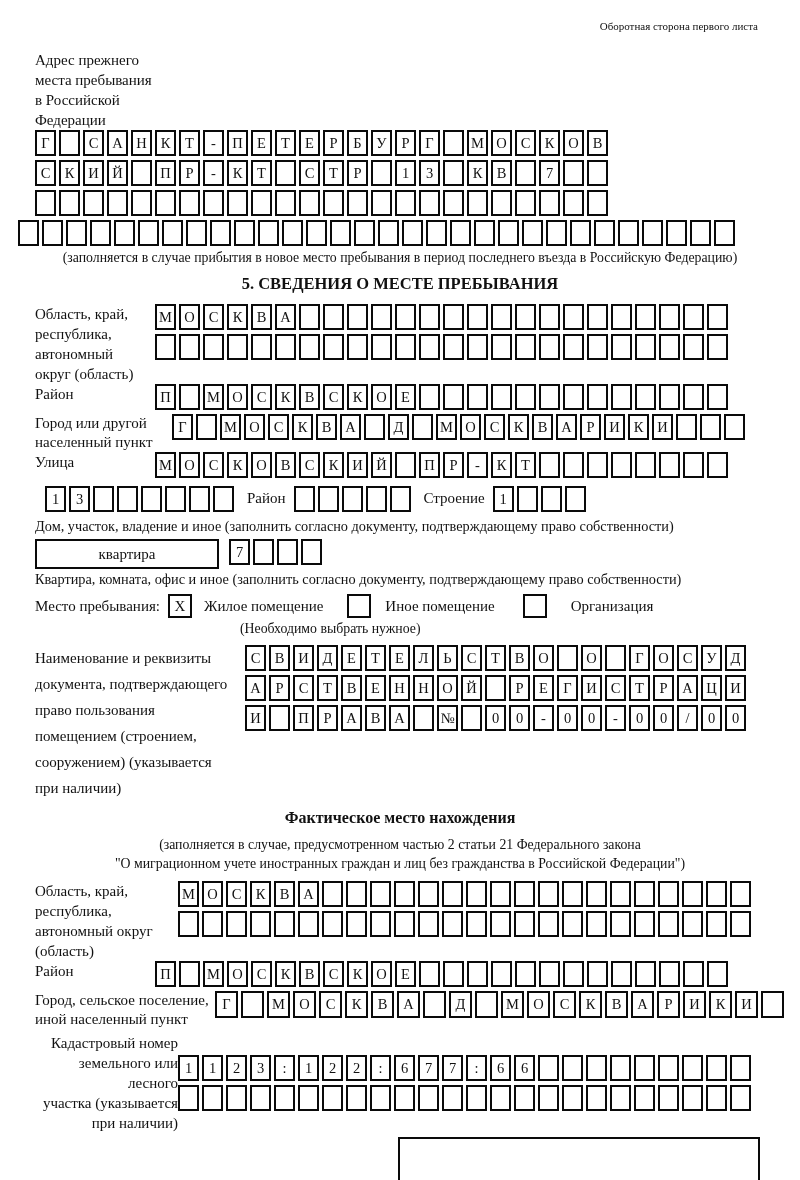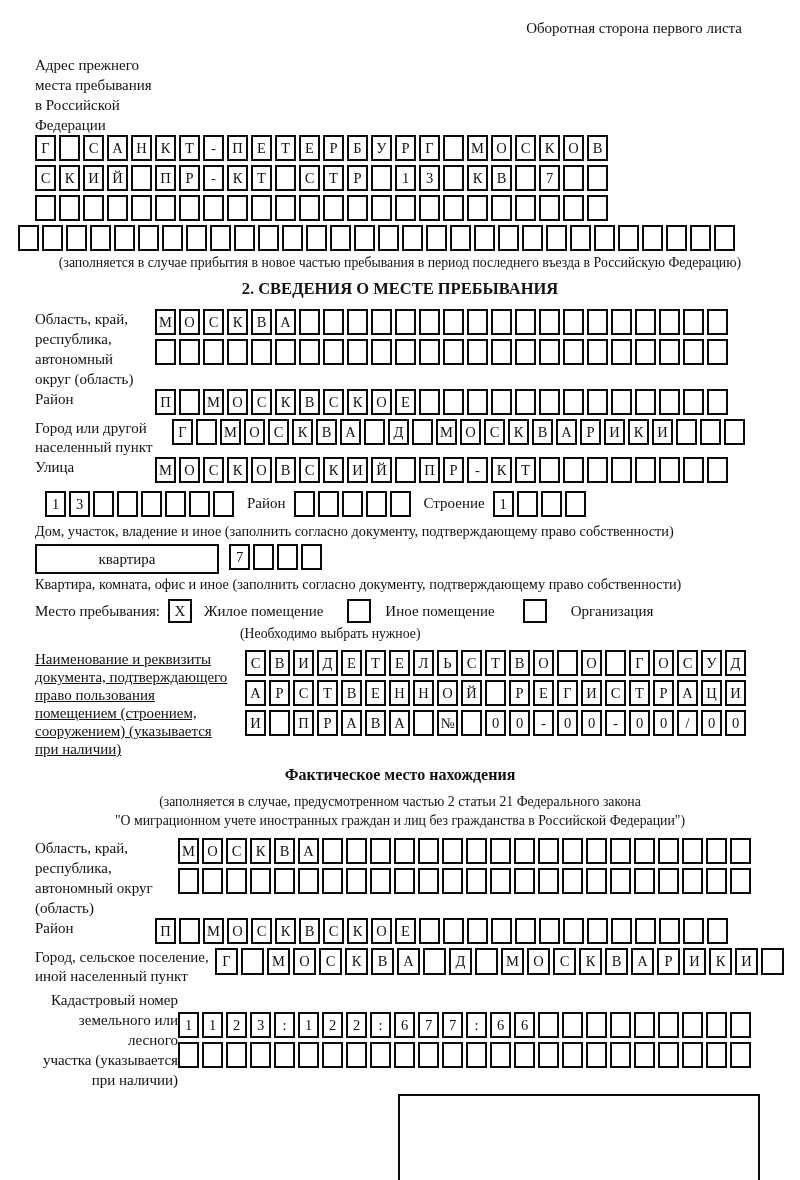--- a/index.html
+++ b/index.html
@@ -1,23 +1,23 @@
 <!DOCTYPE html>
 <html><head>
 <meta charset="utf-8">
 <style>
   html,body{margin:0;padding:0;}
   body{
     width:800px;height:1180px;background:#ffffff;color:#111;
     font-family:"Liberation Serif","DejaVu Serif",serif;
     overflow:hidden;
   }
-  .header-note{ text-align:right; padding:20px 58px 0 0; font-size:15px; }
+  .header-note{ text-align:right; padding:20px 42px 0 0; font-size:11px; }
   .flabel{ font-size:15px; line-height:20px; white-space:pre-line; flex:none; }
-  .w143{width:143px;} .w120{width:120px;} .w137{width:137px; line-height:19px;} .w210{width:210px; line-height:18px;text-decoration:underline;}
+  .w143{width:143px;} .w120{width:120px;} .w137{width:137px; line-height:19px;} .w210{width:210px; line-height:26px;}
   .cells{ display:flex; margin-bottom:4px; }
   .cell{
     width:21px;height:26px; box-sizing:border-box; border:2px solid #0a0a0a;
     margin-right:3px; display:flex; align-items:center; justify-content:center;
     font-size:14.5px;
   }
   .cells.wide .cell{ width:23px; height:27px; }
   .addr-block{ display:flex; margin:18px 0 0 35px;flex-direction:column; }
   .full-row{ margin-left:18px; }
   .top-note{ text-align:center; font-size:13.8px; margin-top:2px; }
@@ -158,23 +158,23 @@
     <div class="cell"></div>
     <div class="cell"></div>
     <div class="cell"></div>
     <div class="cell"></div>
     <div class="cell"></div>
     <div class="cell"></div>
     <div class="cell"></div>
     <div class="cell"></div>
     <div class="cell"></div>
   </div>
-<div class="top-note">(заполняется в случае прибытия в новое частью пребывания в период последнего въезда в Российскую Федерацию)</div>
-
-<div class="sec-title">2. СВЕДЕНИЯ О МЕСТЕ ПРЕБЫВАНИЯ</div>
+<div class="top-note">(заполняется в случае прибытия в новое место пребывания в период последнего въезда в Российскую Федерацию)</div>
+
+<div class="sec-title">5. СВЕДЕНИЯ О МЕСТЕ ПРЕБЫВАНИЯ</div>
 
 <div class="frow">
   <div class="flabel w120">Область, край,
 республика,
 автономный
 округ (область)</div>
   <div>
     <div class="cells">
         <div class="cell">М</div>
         <div class="cell">О</div>

